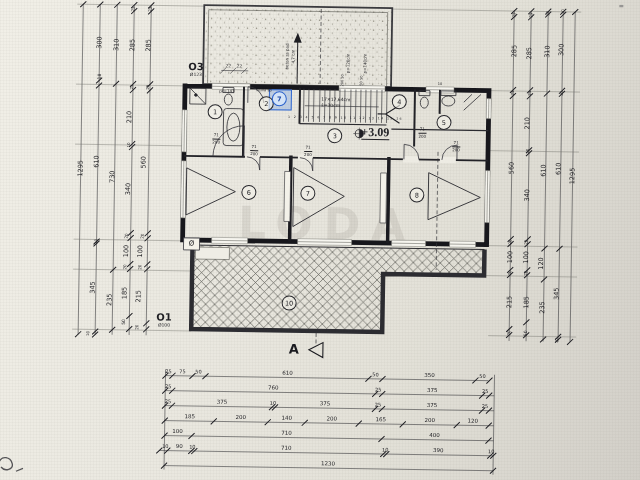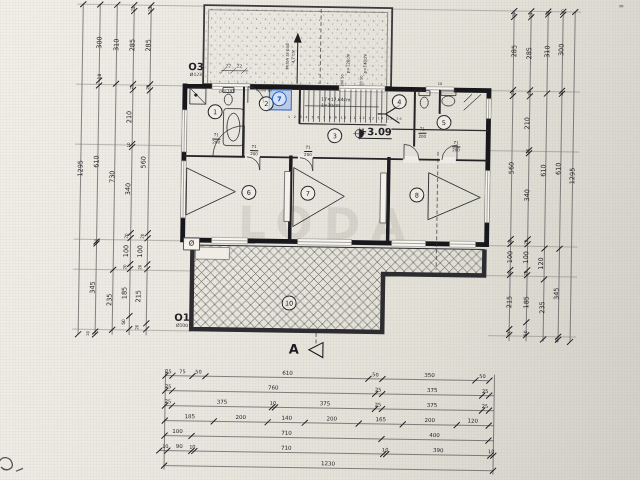--- a/index.html
+++ b/index.html
@@ -153,21 +153,21 @@
       <path d="M311 350L325 342.5V357.5Z" stroke="#1b1b20" stroke-width="1.1" fill="none"></path>
 
       <path d="M3 467c3 -7 11 -5 13 1c2 6 -7 9 -11 4M20 476l7 -3" stroke="#2f2f34" stroke-width="1.3" fill="none" opacity=".8"></path>
       <rect x="616" y="0" width="4" height="2.5" fill="#55555a" opacity=".5"></rect>
     </svg>
 
     <div class="olabel" style="left:186px;top:64px;">
       <b>O3</b>
       <small>Ø123</small>
     </div>
-    <div class="olabel" style="left:176px;top:315px;">
+    <div class="olabel" style="left:158px;top:315px;">
       <b>O1</b>
       <small>Ø100</small>
     </div>
 
     <div id="secA">A</div>
 
     <div id="selbox"></div>
 
     <div id="labels-layer">
         <span class="lbl v" style="left: 80px; top: 172px;">1295</span>
@@ -275,21 +275,21 @@
         <span class="lbl" style="left: 237px; top: 68px; font-size: 4.5px;">22</span>
         <span class="lbl v" style="left: 285px; top: 57px; font-size: 4px;">beton za pad</span>
         <span class="lbl v" style="left: 291px; top: 57px; font-size: 4px;">4,7 cm</span>
         <span class="lbl v" style="left: 346px; top: 63px; font-size: 4px;">p=120cm</span>
         <span class="lbl v" style="left: 341px; top: 80px; font-size: 3.5px;">200 50</span>
         <span class="lbl v" style="left: 363px; top: 63px; font-size: 4px;">p=140cm</span>
         <span class="lbl v" style="left: 360px; top: 80px; font-size: 3.5px;">50 50</span>
         <span class="lbl" style="left: 334px; top: 100px; font-size: 4.5px;">17×17,64cm</span>
         <span class="lbl" style="left: 329px; top: 106px; font-size: 4.5px;">š=30cm</span>
         <span class="lbl st" style="left: 344px; top: 118px; font-size: 3.2px;">1 2 3 4 5 6 7 8 9 10 11 12 13 14 15 16</span>
-        <span class="lbl el" style="left: 374px; top: 132px; font-size: 10px;">+3.09</span>
+        <span class="lbl el" style="left: 374px; top: 132px; font-size: 12px; font-family: Liberation Serif, serif;">+3.09</span>
         <span class="lbl" style="left: 215px; top: 137px; font-size: 4px;">71</span>
         <span class="lbl fr" style="left: 215px; top: 143px; font-size: 4px;">200</span>
         <span class="lbl" style="left: 253px; top: 148px; font-size: 4px;">71</span>
         <span class="lbl fr" style="left: 253px; top: 154px; font-size: 4px;">200</span>
         <span class="lbl" style="left: 307px; top: 148px; font-size: 4px;">71</span>
         <span class="lbl fr" style="left: 307px; top: 154px; font-size: 4px;">200</span>
         <span class="lbl" style="left: 421px; top: 128px; font-size: 4px;">71</span>
         <span class="lbl fr" style="left: 421px; top: 134px; font-size: 4px;">200</span>
         <span class="lbl" style="left: 455px; top: 141px; font-size: 4px;">71</span>
         <span class="lbl fr" style="left: 455px; top: 147px; font-size: 4px;">200</span>

